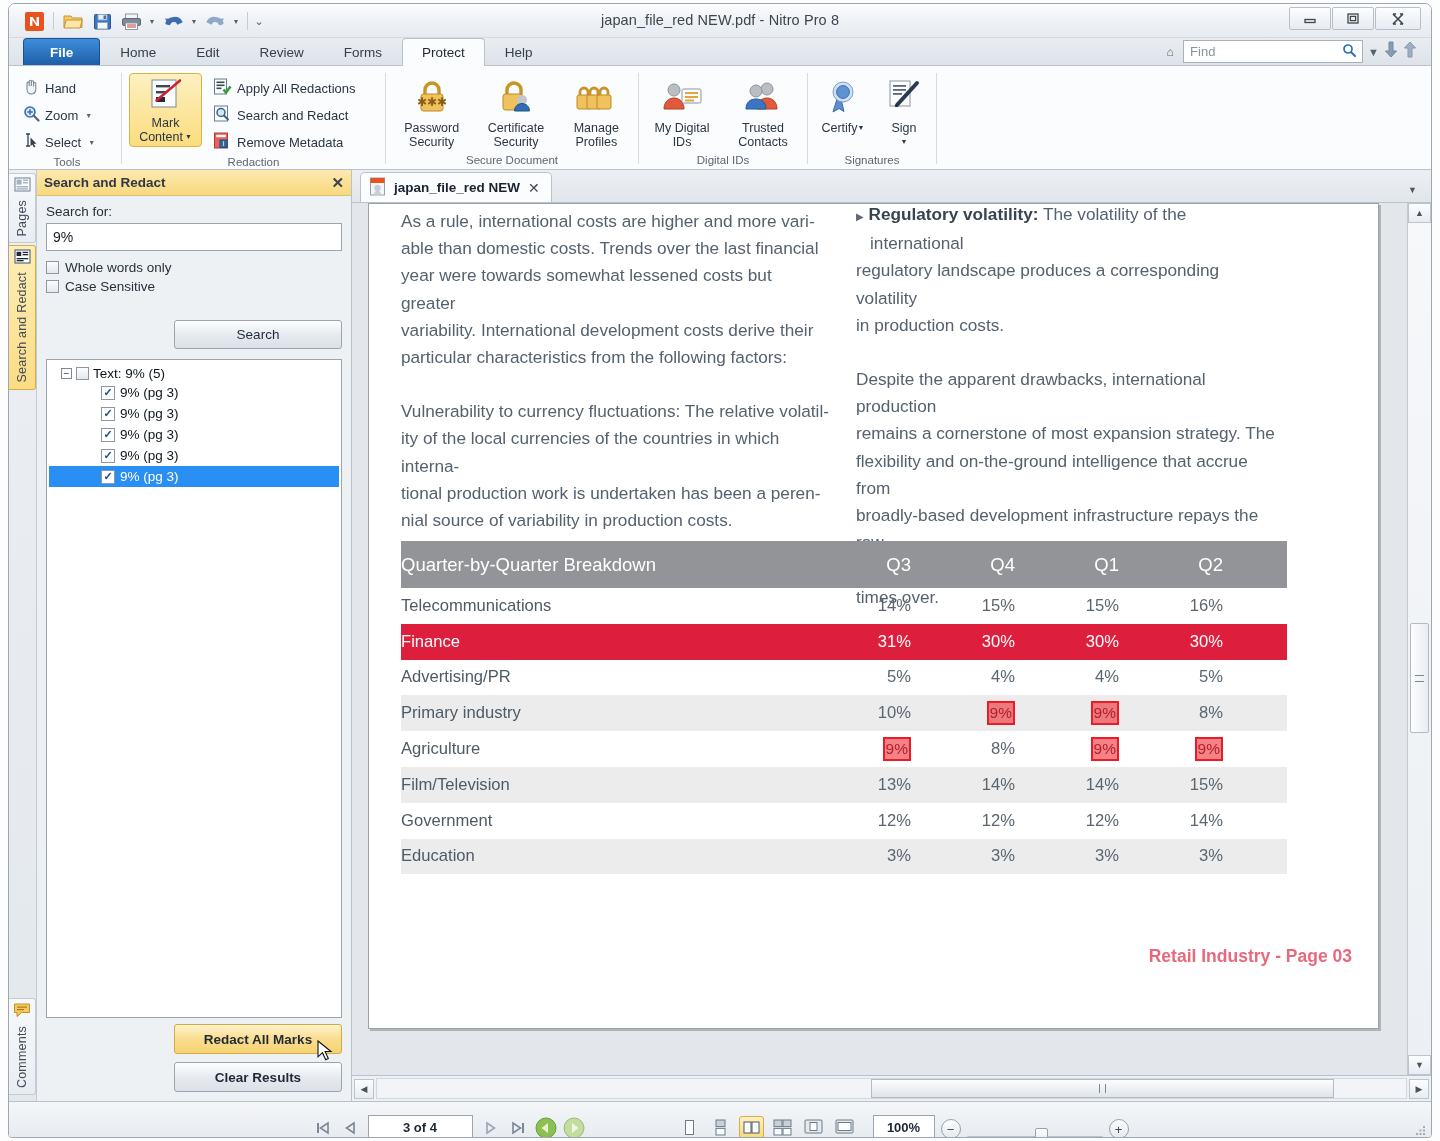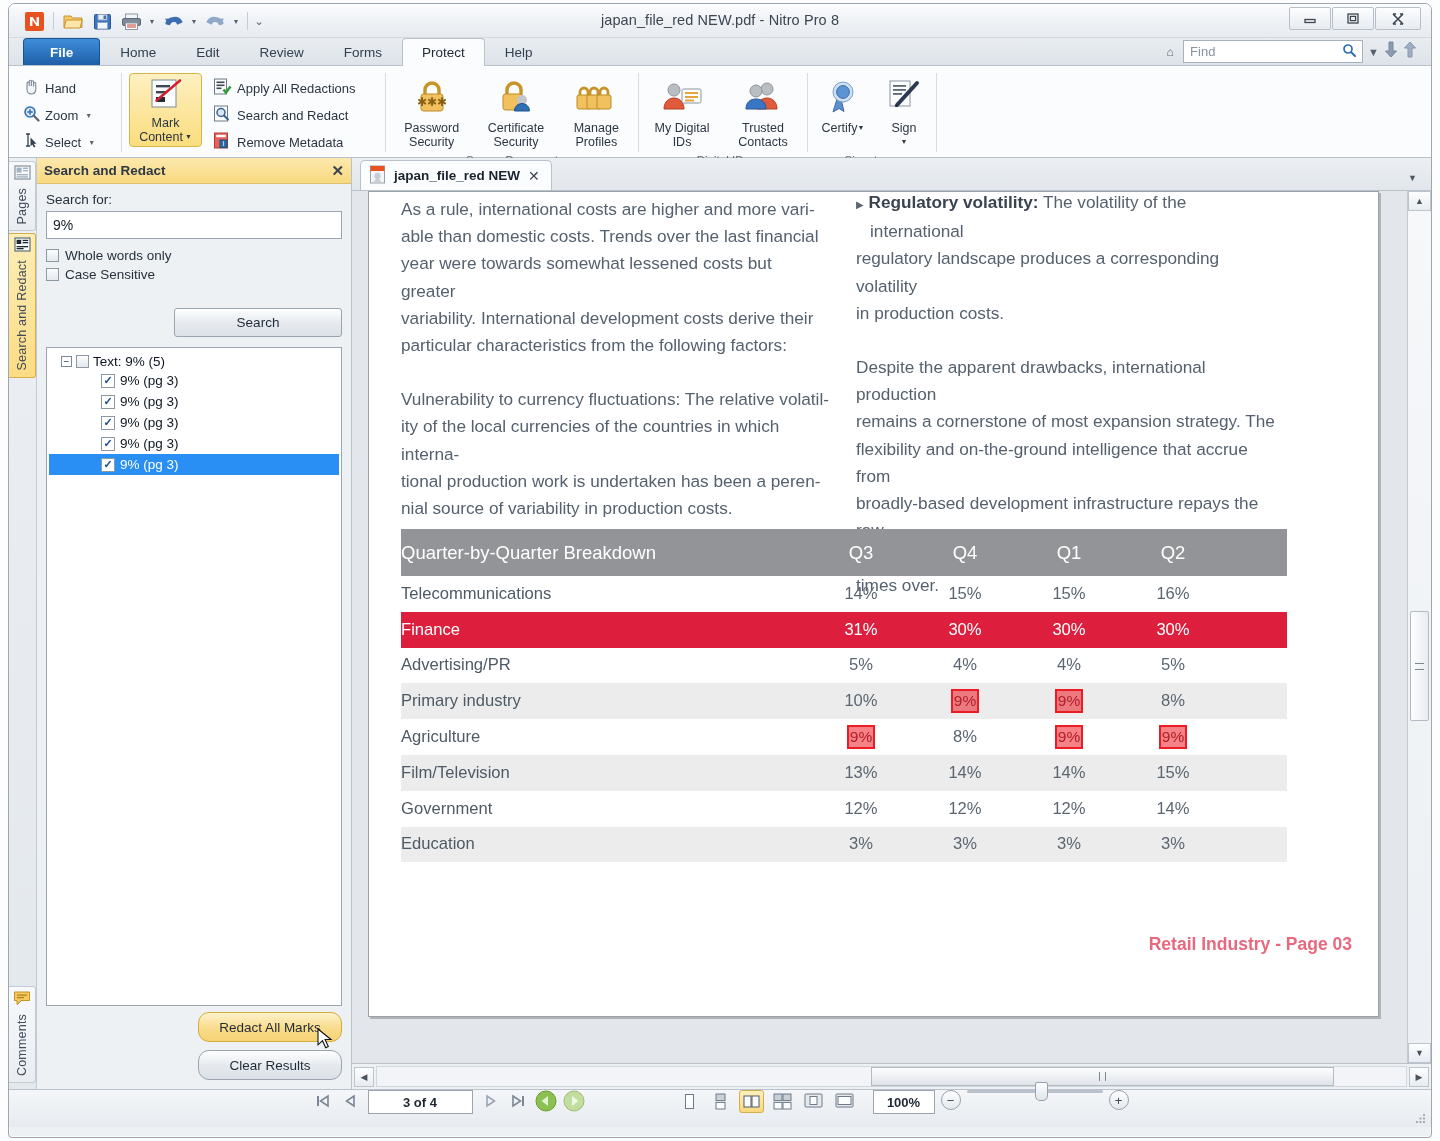--- a/index.html
+++ b/index.html
@@ -75,21 +75,21 @@
   #findinput {
     width:180px; height:23px; border:1px solid #a8b2bc; background:#fff;
     display:flex; align-items:center; padding:0 6px; font-size:13px; color:#8a94a0;
   }
   #findinput .mag { margin-left:auto; color:#2f6fb5; font-size:13px; }
   .find-arrow { font-size:11px; color:#55606b; }
   .nav-arrow { font-size:16px; color:#8896a6; }
 
   
   #ribbon {
-    position:relative; height:92px; background:#fbfcfd;
+    position:relative; height:104px; background:#fbfcfd;
     border-bottom:1px solid #b9c2cb;
     display:flex; padding:3px 0 0 4px;
   }
   .rgroup { position:relative; height:99px; padding:0 7px; display:flex; flex-direction:column; }
   .rgroup .gbody { flex:1; display:flex; align-items:flex-start; padding-top:4px; gap:2px; }
   .glabel {
     height:17px; text-align:center; font-size:11.5px; color:#5c6673;
     display:flex; align-items:center; justify-content:center;
   }
   .gdiv { width:1px; background:#d6dbe1; margin:4px 0 5px; }
@@ -181,24 +181,25 @@
     font-size:13.5px; color:#0d1620; cursor:default; height:21px;
   }
   .tree-row.sel { background:#2a8ff5; color:#fff; }
   .cbox-chk {
     width:14px; height:14px; border:1px solid #8c98a4; background:#fff;
     display:flex; align-items:center; justify-content:center;
     font-size:11px; color:#1d4f8f; line-height:1; font-weight:bold;
   }
   #lp-footer { padding:6px 9px 9px; display:flex; flex-direction:column; align-items:flex-end; gap:8px; position:relative; }
   .lbtn {
-    width:144px; height:30px; border:1px solid #9aa5b0; border-radius:11px;
+    width:168px; height:30px; border:1px solid #9aa5b0; border-radius:3px;
     display:flex; align-items:center; justify-content:center;
     font-size:13.5px; color:#1f2a36; cursor:default;
     background:linear-gradient(#fdfefe,#e6eaef 52%,#dbe1e7);
+    font-weight:bold;
   }
   .lbtn.hot {
     background:linear-gradient(#fef3cc,#f9dd8e 52%,#f6d274);
     border-color:#d4ab3e;
   }
   #cursor { position:absolute; right:18px; top:22px; width:16px; height:22px; pointer-events:none; }
 
   
   #docarea { flex:1; display:flex; flex-direction:column; background:#dfe3e8; position:relative; }
   #doctabs {
@@ -235,21 +236,21 @@
   
   #dtable { position:absolute; left:32px; top:337px; width:886px; font-size:16.6px; }
   #dtable .row { display:flex; align-items:center; height:35.8px; }
   #dtable .row.head {
     background:#929497; color:#fff; height:47px; font-size:18.5px;
   }
   #dtable .row.alt { background:#ececec; }
   #dtable .row.hl { background:#dd1f3d; color:#fff; }
   #dtable .c0 { width:406px; padding-left:0; color:#4e5a66; }
   #dtable .row.head .c0, #dtable .row.hl .c0 { color:#fff; }
-  #dtable .cq { width:104px; color:#5b6671; text-align:center; padding-left:4px; }
+  #dtable .cq { width:104px; color:#5b6671; text-align:right; padding-left:4px; }
   #dtable .row.head .cq, #dtable .row.hl .cq { color:#fff; }
   .redmark {
     display:inline-block; background:rgba(237,28,36,.55);
     border:2px solid #ed1c24; color:#b32028;
     padding:0 1px; line-height:20px; font-size:15.5px;
   }
   #pagefoot {
     position:absolute; right:26px; top:742px;
     color:#e8697e; font-size:17.5px; font-weight:bold;
   }
@@ -284,21 +285,21 @@
     position:absolute; left:48%; width:45%; top:0; bottom:0;
     border:1px solid #b2bac3; background:linear-gradient(#fdfdfe,#dfe4e9);
     display:flex; align-items:center; justify-content:center; cursor:default;
   }
   #hthumb .grip { width:7px; height:9px; border-left:1px solid #7c8893; border-right:1px solid #7c8893; }
 
   
   #statusbar {
     height:38px; background:linear-gradient(#f4f6f9,#e7ebef);
     border-top:1px solid #b9c2cb;
-    display:flex; align-items:flex-start; justify-content:center; gap:6px; position:relative;
+    display:flex; align-items:flex-end; justify-content:center; gap:6px; position:relative;
   }
   .navbtn { width:22px; height:22px; display:flex; align-items:center; justify-content:center; cursor:default; color:#7b8795; }
   #pagebox {
     width:105px; height:24px; border:1px solid #9aa5b0; background:#fff;
     display:flex; align-items:center; justify-content:center;
     font-size:13px; font-weight:bold; color:#1d2732;
   }
   .circlebtn { width:22px; height:22px; border-radius:50%; cursor:default; }
   #viewmodes { display:flex; align-items:center; gap:6px; margin-left:86px; }
   .vmbtn {

